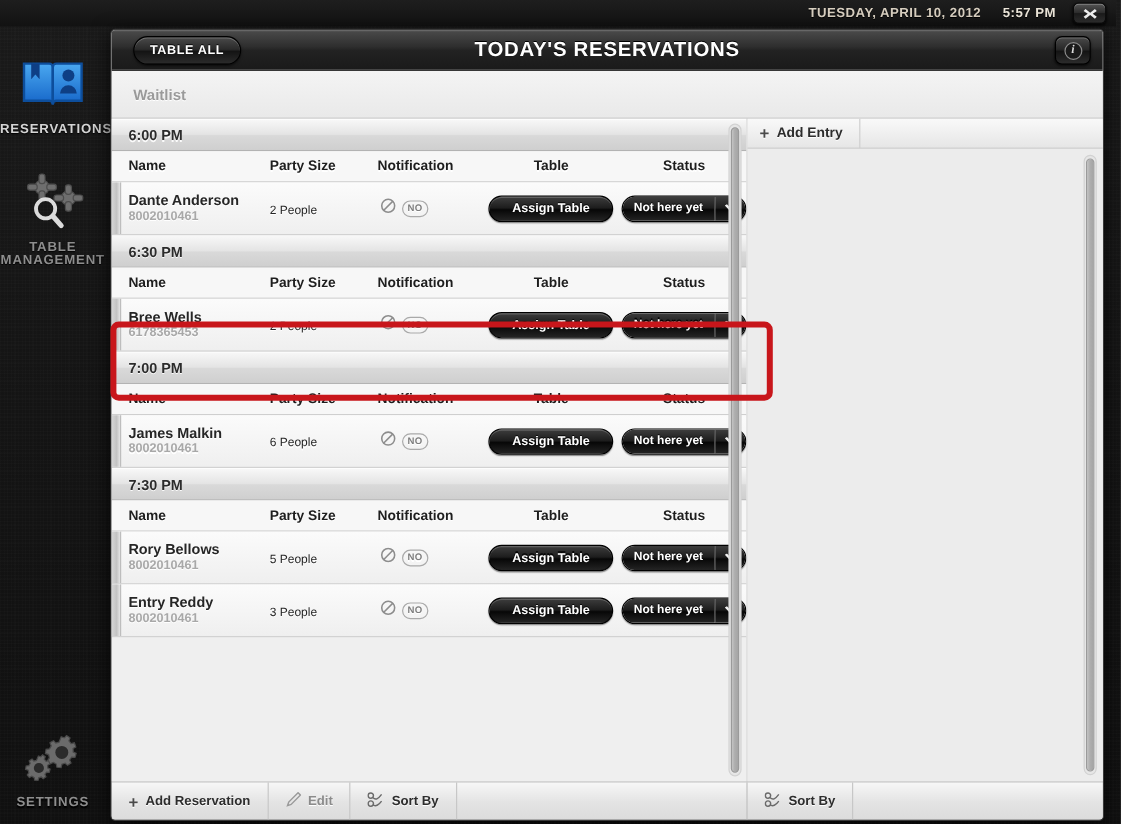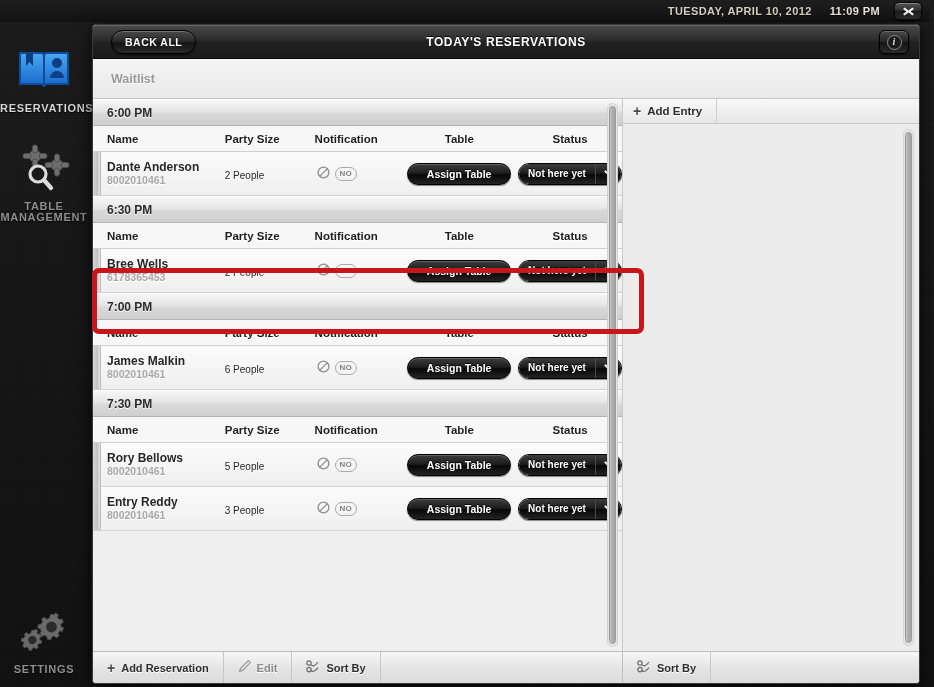--- a/index.html
+++ b/index.html
@@ -88,21 +88,21 @@
     border-radius:14px;
     color:#fff; font-weight:bold; letter-spacing:.5px;
     text-shadow:0 -1px 0 rgba(0,0,0,.9);
     box-shadow:inset 0 1px 0 rgba(255,255,255,.22), 0 1px 2px rgba(0,0,0,.6);
     cursor:pointer; display:flex; align-items:center; justify-content:center;
   }
   #back-to-calendar { height:24px; padding:0 13px 0 9px; font-size:10.5px; gap:5px; }
   #show-all { height:24px; padding:0 13px; font-size:10.5px; margin-left:8px; }
   #titlebar .win-title {
     position:absolute; left:0; right:0; text-align:center;
-    font-size:12px; font-weight:bold; color:#fff; letter-spacing:.6px;
+    font-size:17px; font-weight:bold; color:#fff; letter-spacing:.6px;
     text-shadow:0 -1px 0 #000; pointer-events:none;
   }
   #info-btn {
     position:absolute; right:10px; top:5px;
     width:30px; height:24px; border-radius:6px;
     background:linear-gradient(180deg,#4a4a4a 0%,#282828 46%,#141414 54%,#2c2c2c 100%);
     border:1px solid #000;
     box-shadow:inset 0 1px 0 rgba(255,255,255,.2), 0 1px 2px rgba(0,0,0,.6);
     display:flex; align-items:center; justify-content:center; cursor:pointer;
   }
@@ -275,21 +275,21 @@
     pointer-events:none; z-index:50;
   }
 </style>
 </head>
 <body>
 
 <div id="desktop"></div>
 
 <div id="topbar">
   <span class="date">TUESDAY, APRIL 10, 2012</span>
-  <span class="time">11:09 PM</span>
+  <span class="time">5:57 PM</span>
   <div id="close-btn">
     <svg width="13" height="11" viewBox="0 0 13 11">
       <path d="M2.6 1.4 L6.5 4.6 L10.4 1.4 L12 3.1 L8.6 5.5 L12 7.9 L10.4 9.6 L6.5 6.4 L2.6 9.6 L1 7.9 L4.4 5.5 L1 3.1 Z" fill="#f0f0f0"></path>
     </svg>
   </div>
 </div>
 
 <div id="sidebar">
 
   <div class="side-item" id="side-reservations">
@@ -348,21 +348,21 @@
       </svg>
     </div>
     <div class="label">SETTINGS</div>
   </div>
 </div>
 
 <div id="app-window">
 
   <div id="titlebar">
     <div class="dark-btn" id="show-all">
-      <span>BACK ALL</span>
+      <span>TABLE ALL</span>
     </div>
     <div class="win-title">TODAY'S RESERVATIONS</div>
     <div id="info-btn">
       <span class="dot">i</span>
     </div>
   </div>
 
   <div id="subheader">
     <div class="right">
       <span class="cap">Waitlist</span>

